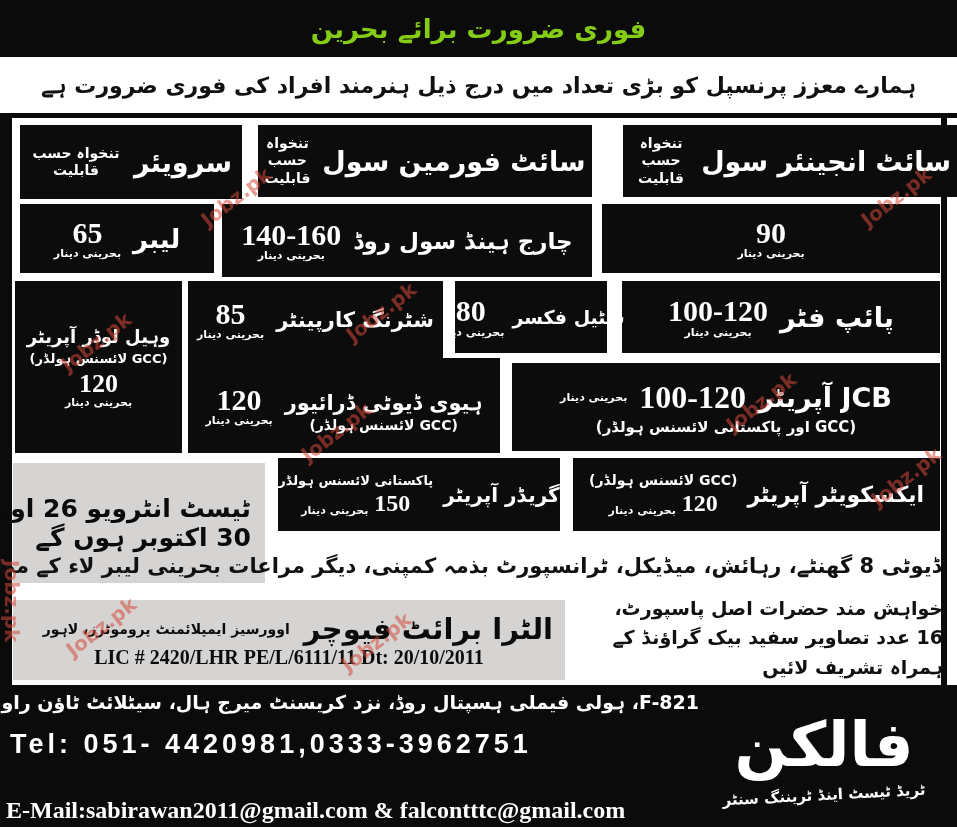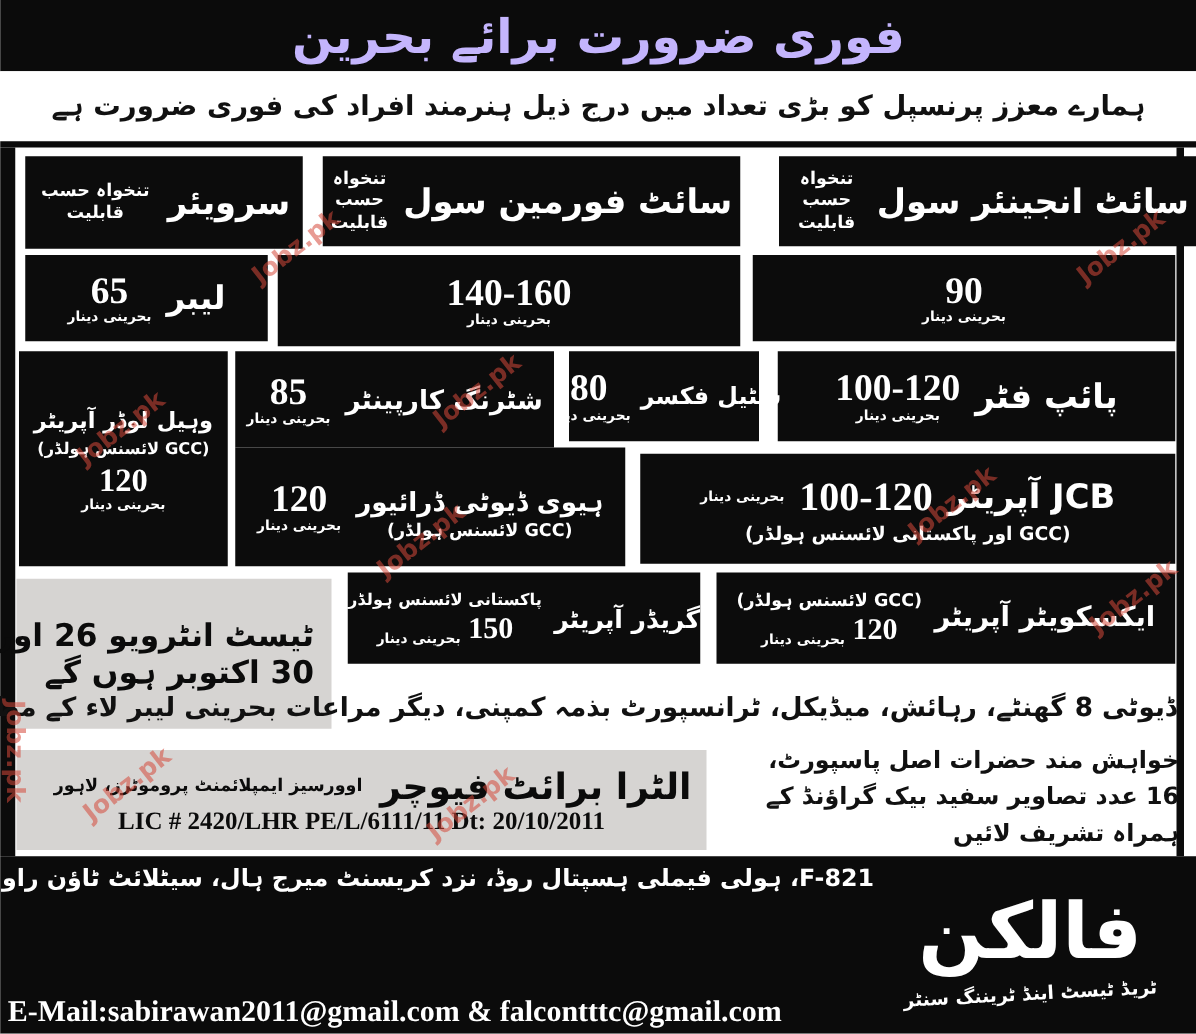--- a/index.html
+++ b/index.html
@@ -4,21 +4,21 @@
 <style>
   html,body{margin:0;padding:0;background:#888;}
   .page{
     position:relative;width:957px;height:827px;margin:0 auto;
     background:#ffffff;overflow:hidden;direction:rtl;
     font-family:"DejaVu Sans",sans-serif;color:#111;
   }
   
   .banner{position:absolute;left:0;top:0;width:957px;height:57px;background:#0b0b0b;
     display:flex;align-items:center;justify-content:center;}
-  .banner .t{color:#c4b5fd;font-size:38px;font-weight:bold;white-space:nowrap;}
+  .banner .t{color:#84cc16;font-size:26px;font-weight:bold;white-space:nowrap;}
   .subband{position:absolute;left:0;top:57px;width:957px;height:56px;background:#fff;
     display:flex;align-items:center;justify-content:center;}
   .subband .t{font-size:22px;font-weight:bold;white-space:nowrap;}
   .toprule{position:absolute;left:0;top:113px;width:957px;height:5px;background:#0b0b0b;}
   
   .strip-left{position:absolute;left:0;top:118px;width:12px;height:567px;background:#0b0b0b;}
   .strip-right{position:absolute;left:941px;top:118px;width:6px;height:567px;background:#0b0b0b;}
   
   .box{position:absolute;background:#0c0c0c;color:#fff;box-sizing:border-box;
        display:flex;align-items:center;justify-content:center;gap:12px;padding:4px 10px;}
@@ -140,20 +140,21 @@
     <span class="qual">تنخواہ حسب قابلیت</span>
   </div>
 
   <div class="box b-mason">
     <span class="sal">
       <span class="num">90</span>
       <span class="unit">بحرینی دینار</span>
     </span>
   </div>
   <div class="box b-charge">
+    <span class="jtitle">چارج ہینڈ سول روڈ</span>
     <span class="sal">
       <span class="num">140-160</span>
       <span class="unit">بحرینی دینار</span>
     </span>
   </div>
   <div class="box b-labour">
     <span class="jtitle">لیبر</span>
     <span class="sal">
       <span class="num">65</span>
       <span class="unit">بحرینی دینار</span>
@@ -250,20 +251,21 @@
     </div>
     <div class="lic">LIC # 2420/LHR PE/L/6111/11 Dt: 20/10/2011</div>
   </div>
 
   <div class="footer">
     <div class="falcon">
       <div class="nm">فالکن</div>
       <div class="ty">ٹریڈ ٹیسٹ اینڈ ٹریننگ سنٹر</div>
     </div>
     <div class="addr">F-821، ہولی فیملی ہسپتال روڈ، نزد کریسنٹ میرج ہال، سیٹلائٹ ٹاؤن راولپنڈی</div>
+    <div class="tel">Tel: 051- 4420981,0333-3962751</div>
     <div class="email">E-Mail:sabirawan2011@gmail.com &amp; falcontttc@gmail.com</div>
   </div>
 
   <span class="wm" style="left:195px;top:185px;">Jobz.pk</span>
   <span class="wm" style="left:855px;top:185px;">Jobz.pk</span>
   <span class="wm" style="left:55px;top:330px;">Jobz.pk</span>
   <span class="wm" style="left:340px;top:300px;">Jobz.pk</span>
   <span class="wm" style="left:720px;top:390px;">Jobz.pk</span>
   <span class="wm" style="left:295px;top:420px;">Jobz.pk</span>
   <span class="wm" style="left:865px;top:465px;">Jobz.pk</span>

